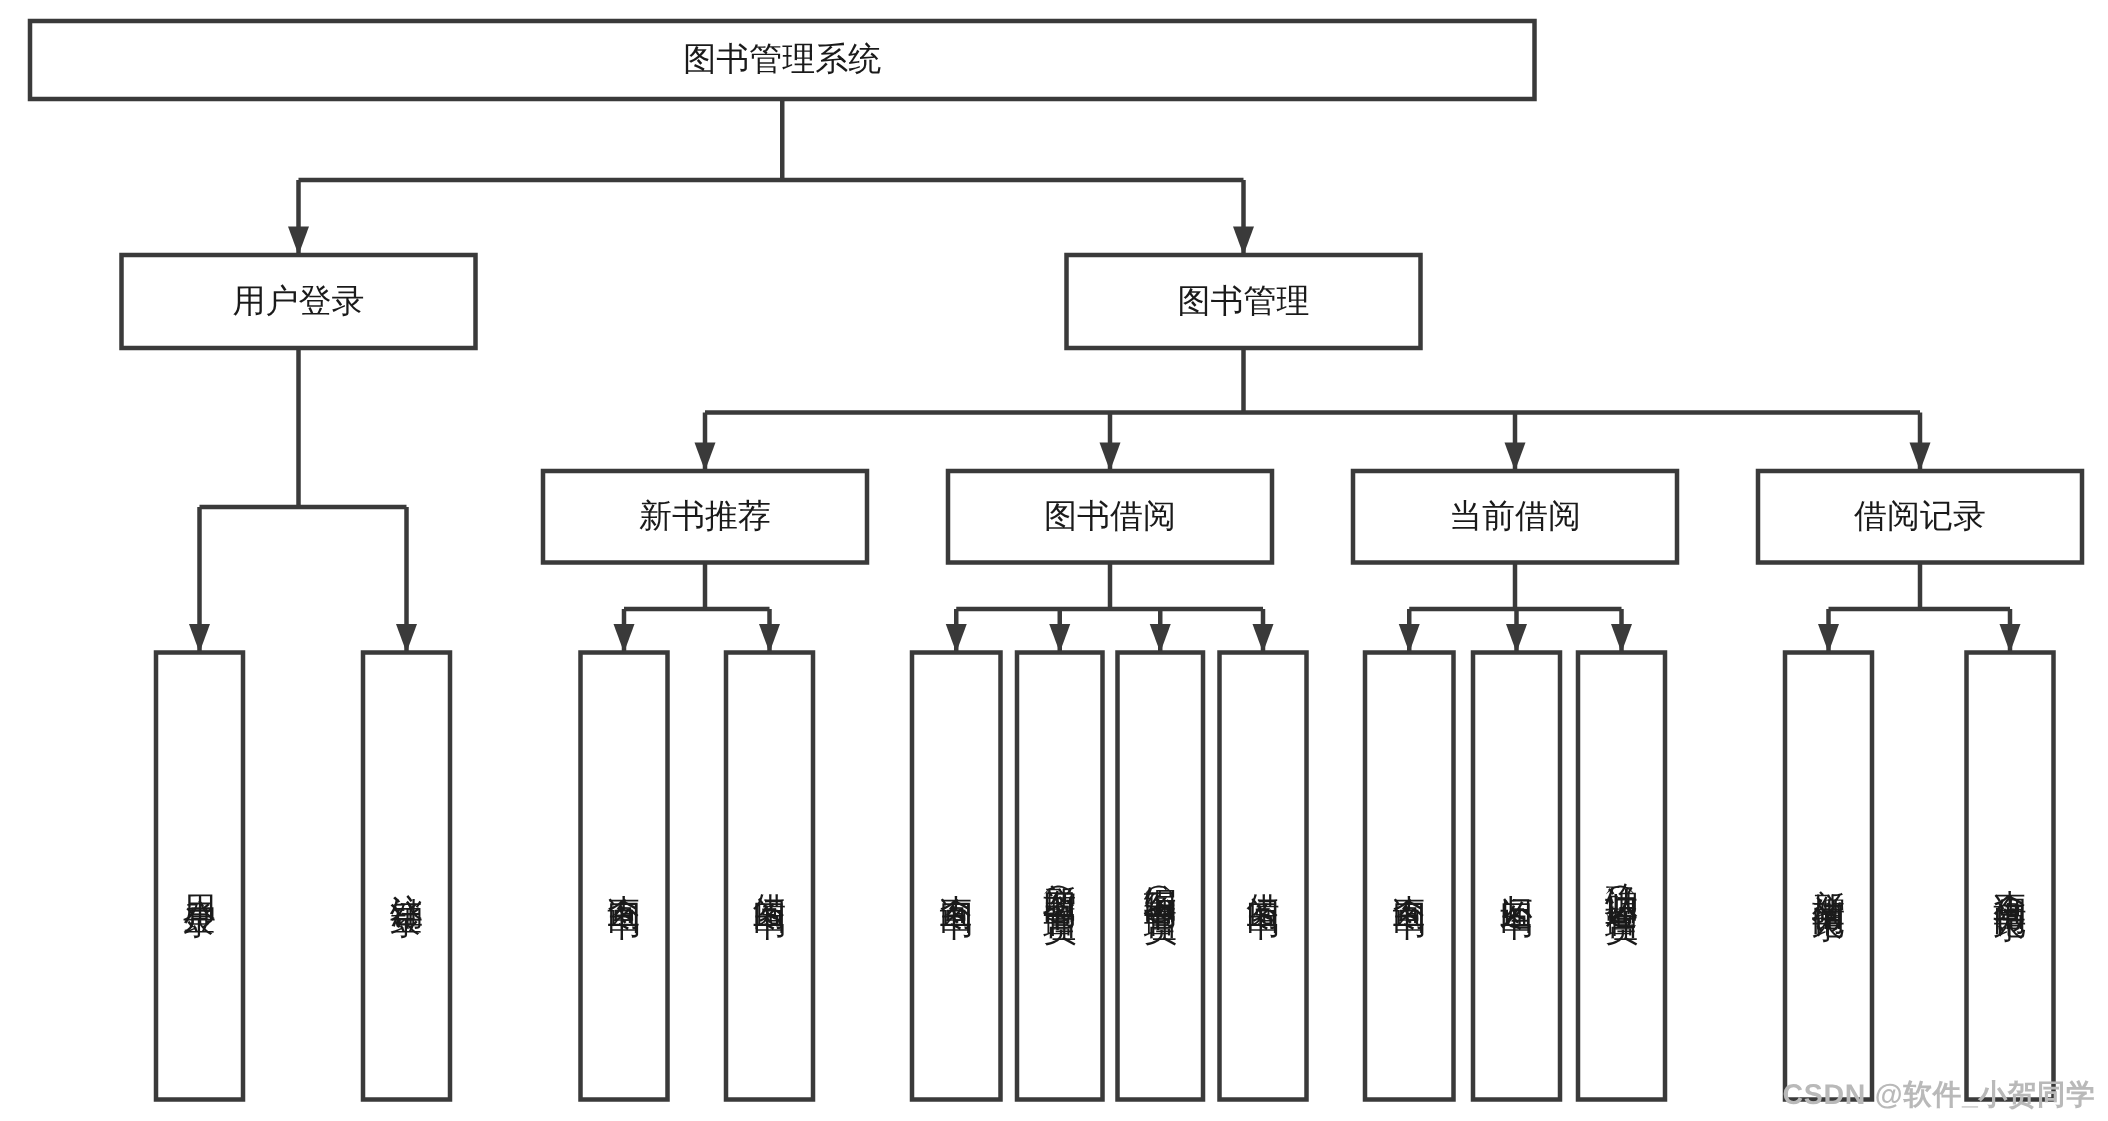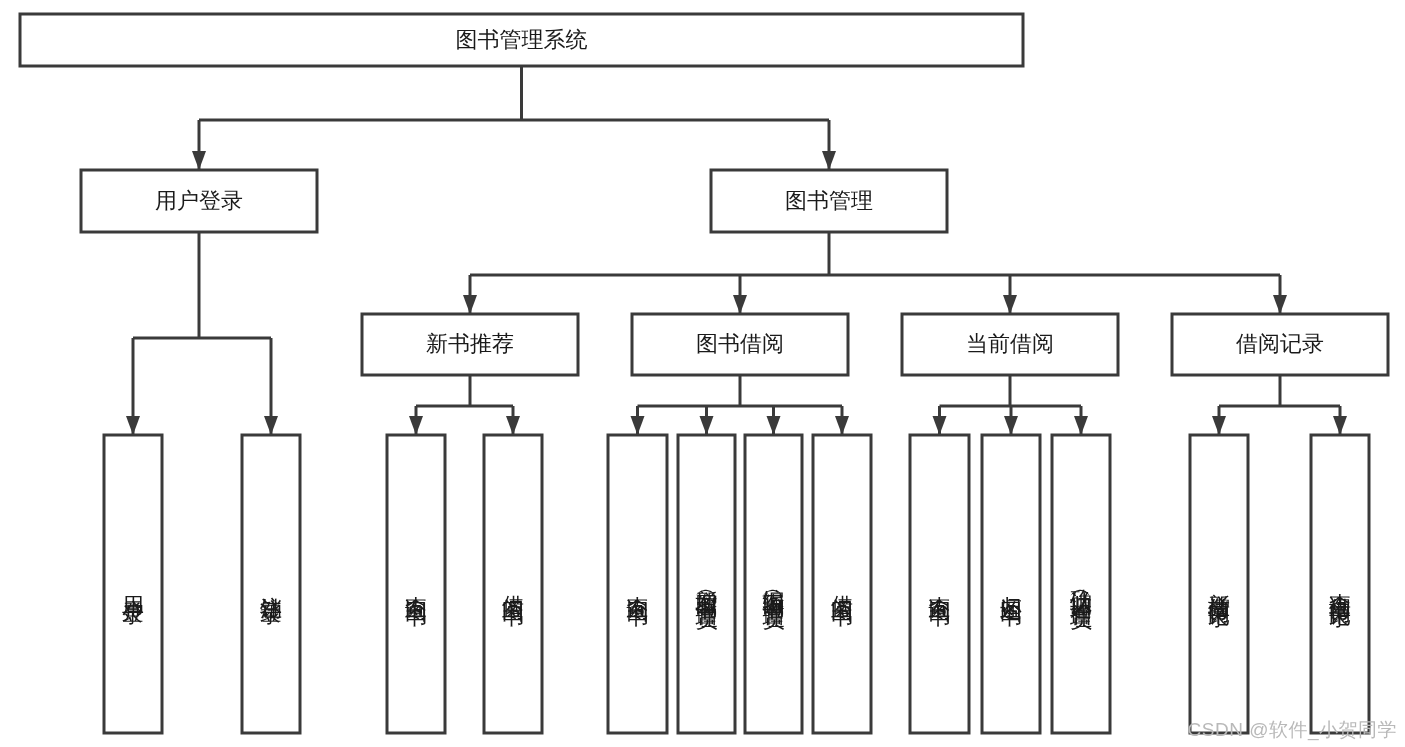--- a/index.html
+++ b/index.html
@@ -64,20 +64,21 @@
   }
   .watermark {
     position: absolute;
     right: 8px;
     bottom: 4px;
     font-family: "Liberation Sans", "DejaVu Sans", sans-serif;
     font-size: 19px;
     color: #b9b9b9;
     letter-spacing: 0.5px;
     white-space: nowrap;
+    font-weight: bold;
   }
 </style>
 </head>
 <body>
 
 <div id="diagram-root">
   <svg class="diagram-canvas" viewBox="0 0 1405 747">
     <g id="edges-layer">
         <polyline points="521.5,66 521.5,120" class="connector"></polyline>
         <polyline points="199,120 829,120" class="connector"></polyline>

